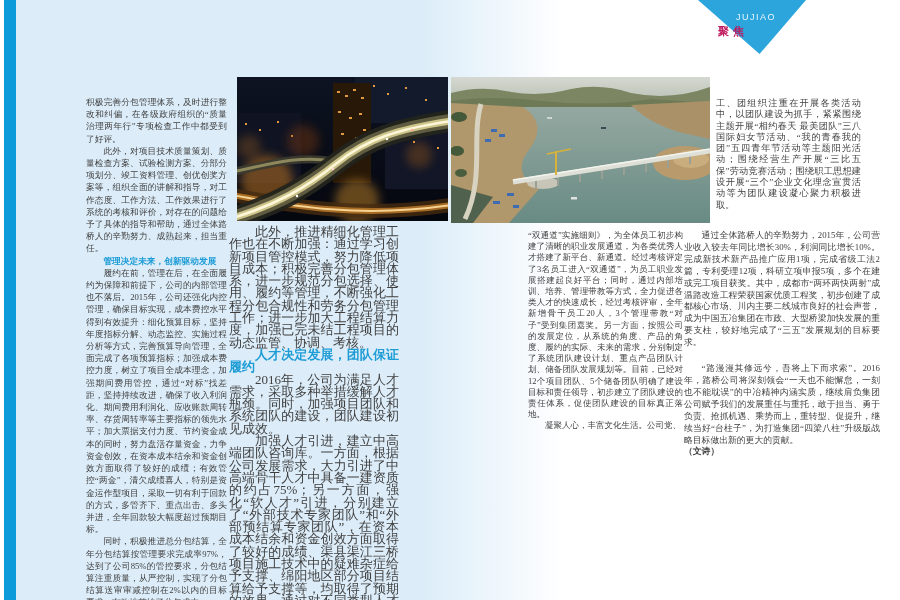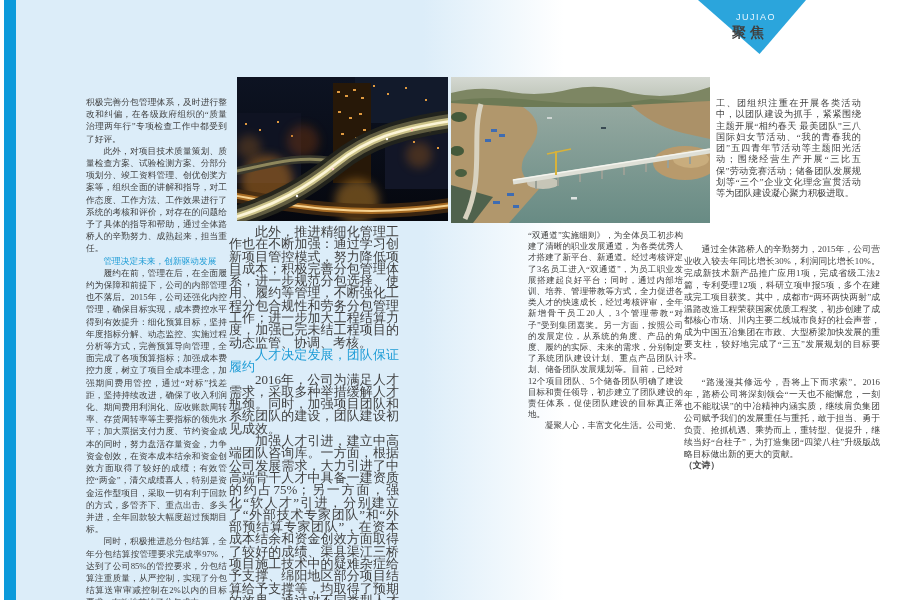--- a/index.html
+++ b/index.html
@@ -9,38 +9,38 @@
 
   .edge-bar{position:absolute;left:4px;top:0;width:12px;height:600px;background:#0c9adb;}
   .page-tint{position:absolute;left:16px;top:0;width:565px;height:600px;
              background:linear-gradient(90deg,#dcedf9 0%,#dcedf9 72%,rgba(255,255,255,0) 97%);}
 
   .masthead{position:absolute;left:698px;top:0;width:108px;height:54px;}
   .masthead .tri{position:absolute;left:0;top:0;width:108px;height:54px;background:#2ba5dc;
                  -webkit-clip-path:polygon(0 0,100% 0,57% 100%);clip-path:polygon(0 0,100% 0,57% 100%);}
   .masthead .rom{position:absolute;top:12px;left:26px;width:64px;text-align:center;color:#eaf7ff;
                  font-size:9px;letter-spacing:1.5px;font-family:"Liberation Sans","DejaVu Sans",sans-serif;}
-  .masthead .cn{position:absolute;top:24px;left:20px;width:64px;text-align:center;color:#404040;
-                font-size:14px;font-weight:bold;letter-spacing:4px;}
+  .masthead .cn{position:absolute;top:24px;left:20px;width:64px;text-align:left;color:#be185d;
+                font-size:11px;font-weight:bold;letter-spacing:4px;}
 
   .photo{position:absolute;overflow:hidden;}
   .photo svg{display:block;width:100%;height:100%;}
   .photo-night{left:237px;top:77px;width:211px;height:144px;}
   .photo-aerial{left:451px;top:77px;width:259px;height:146px;}
 
   .col{position:absolute;text-align:justify;color:#3f3f3f;}
   .col p{margin:0;}
   .col p.ind{text-indent:2em;}
   .col-1{left:86px;top:96px;width:141px;font-size:8.7px;line-height:12.2px;}
   .col-2{left:229px;top:226px;width:170px;font-size:13px;line-height:12.3px;}
   .col-3{left:528px;top:230px;width:155px;font-size:8.5px;line-height:11.2px;}
   .col-4t{left:716px;top:98px;width:145px;font-size:9.2px;line-height:11.3px;}
-  .col-4b{left:684px;top:230px;width:196px;font-size:8.8px;line-height:11.9px;margin-top:14px;}
+  .col-4b{left:684px;top:230px;width:196px;font-size:8.8px;line-height:11.9px;}
   .col-4b .gap{margin-top:14px;}
-  .subhead{color:#1e9cd6;font-weight:normal;text-indent:2em;margin:1px 0;
+  .subhead{color:#1e9cd6;font-weight:bold;text-indent:2em;margin:1px 0;
            font-family:"Liberation Sans","DejaVu Sans",sans-serif;}
   .signature{text-align:left;padding-right:14px;margin-top:8px;font-weight:bold;}
 </style>
 </head>
 <body>
 
 <div class="spread">
 
   <div class="page-tint"></div>
   <div class="edge-bar"></div>
@@ -181,21 +181,21 @@
     <p class="ind">加强人才引进，建立中高端团队咨询库。一方面，根据公司发展需求，大力引进了中高端骨干人才中具备一建资质的约占75%；另一方面，强化“软人才”引进，分别建立了“外部技术专家团队”和“外部预结算专家团队”，在资本成本结余和资金创效方面取得了较好的成绩、渠县渠江三桥项目施工技术中的疑难杂症给予支撑、绵阳地区部分项目结算给予支撑等，均取得了预期的效果。通过对不同类型人才的引进，基本满足和缓解了公司当前发展对人才需求瓶颈。</p>
     <p class="ind">大型桥梁加快发展的重要支柱，一方面，全面贯彻了集团公司《员工职业发展</p>
   </div>
 
   <div class="col col-3">
     <p>“双通道”实施细则》，为全体员工初步构建了清晰的职业发展通道，为各类优秀人才搭建了新平台、新通道。经过考核评定了3名员工进入“双通道”，为员工职业发展搭建起良好平台；同时，通过内部培训、培养、管理带教等方式，全力促进各类人才的快速成长，经过考核评审，全年新增骨干员工20人，3个管理带教“对子”受到集团嘉奖。另一方面，按照公司的发展定位，从系统的角度、产品的角度、履约的实际、未来的需求，分别制定了系统团队建设计划、重点产品团队计划、储备团队发展规划等。目前，已经对12个项目团队、5个储备团队明确了建设目标和责任领导，初步建立了团队建设的责任体系，促使团队建设的目标真正落地。</p>
     <p class="ind">凝聚人心，丰富文化生活。公司党、</p>
   </div>
 
   <div class="col col-4t">
-    <p>工、团组织注重在开展各类活动中，以团队建设为抓手，紧紧围绕主题开展“相约春天 最美团队”三八国际妇女节活动、“我的青春我的团”五四青年节活动等主题阳光活动；围绕经营生产开展“三比五保”劳动竞赛活动；储备团队发展规划等“三个”企业文化理念宣贯活动等为团队建设凝心聚力积极进取。</p>
+    <p>工、团组织注重在开展各类活动中，以团队建设为抓手，紧紧围绕主题开展“相约春天 最美团队”三八国际妇女节活动、“我的青春我的团”五四青年节活动等主题阳光活动；围绕经营生产开展“三比五保”劳动竞赛活动；围绕职工思想建设开展“三个”企业文化理念宣贯活动等为团队建设凝心聚力积极进取。</p>
   </div>
 
   <div class="col col-4b">
     <p class="ind">通过全体路桥人的辛勤努力，2015年，公司营业收入较去年同比增长30%，利润同比增长10%。完成新技术新产品推广应用1项，完成省级工法2篇，专利受理12项，科研立项申报5项，多个在建或完工项目获奖。其中，成都市“两环两快两射”成温路改造工程荣获国家优质工程奖，初步创建了成都核心市场、川内主要二线城市良好的社会声誉，成为中国五冶集团在市政、大型桥梁加快发展的重要支柱，较好地完成了“三五”发展规划的目标要求。</p>
     <p class="ind gap">“路漫漫其修远兮，吾将上下而求索”。2016年，路桥公司将深刻领会“一天也不能懈怠，一刻也不能耽误”的中冶精神内涵实质，继续肩负集团公司赋予我们的发展重任与重托，敢于担当、勇于负责、抢抓机遇、乘势而上，重转型、促提升，继续当好“台柱子”，为打造集团“四梁八柱”升级版战略目标做出新的更大的贡献。</p>
     <p class="signature">（文诗）</p>
   </div>
 
 </div>
 

